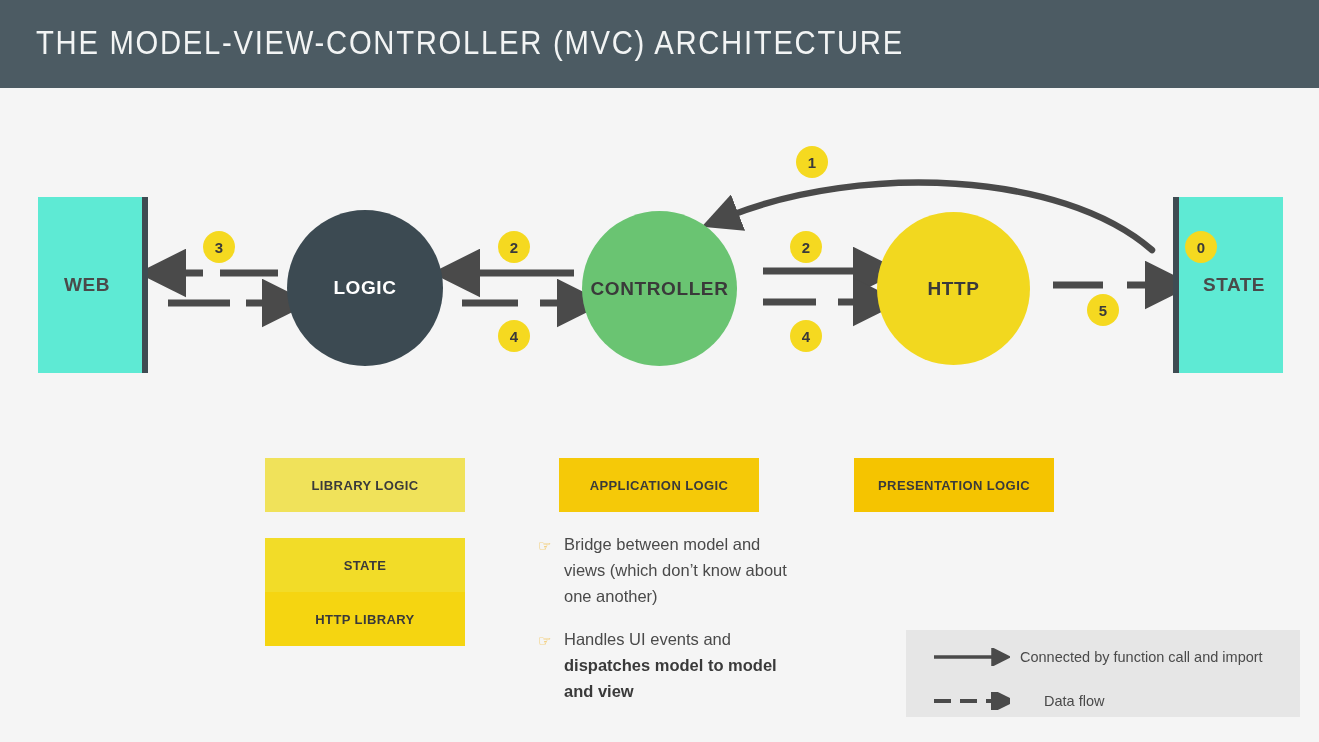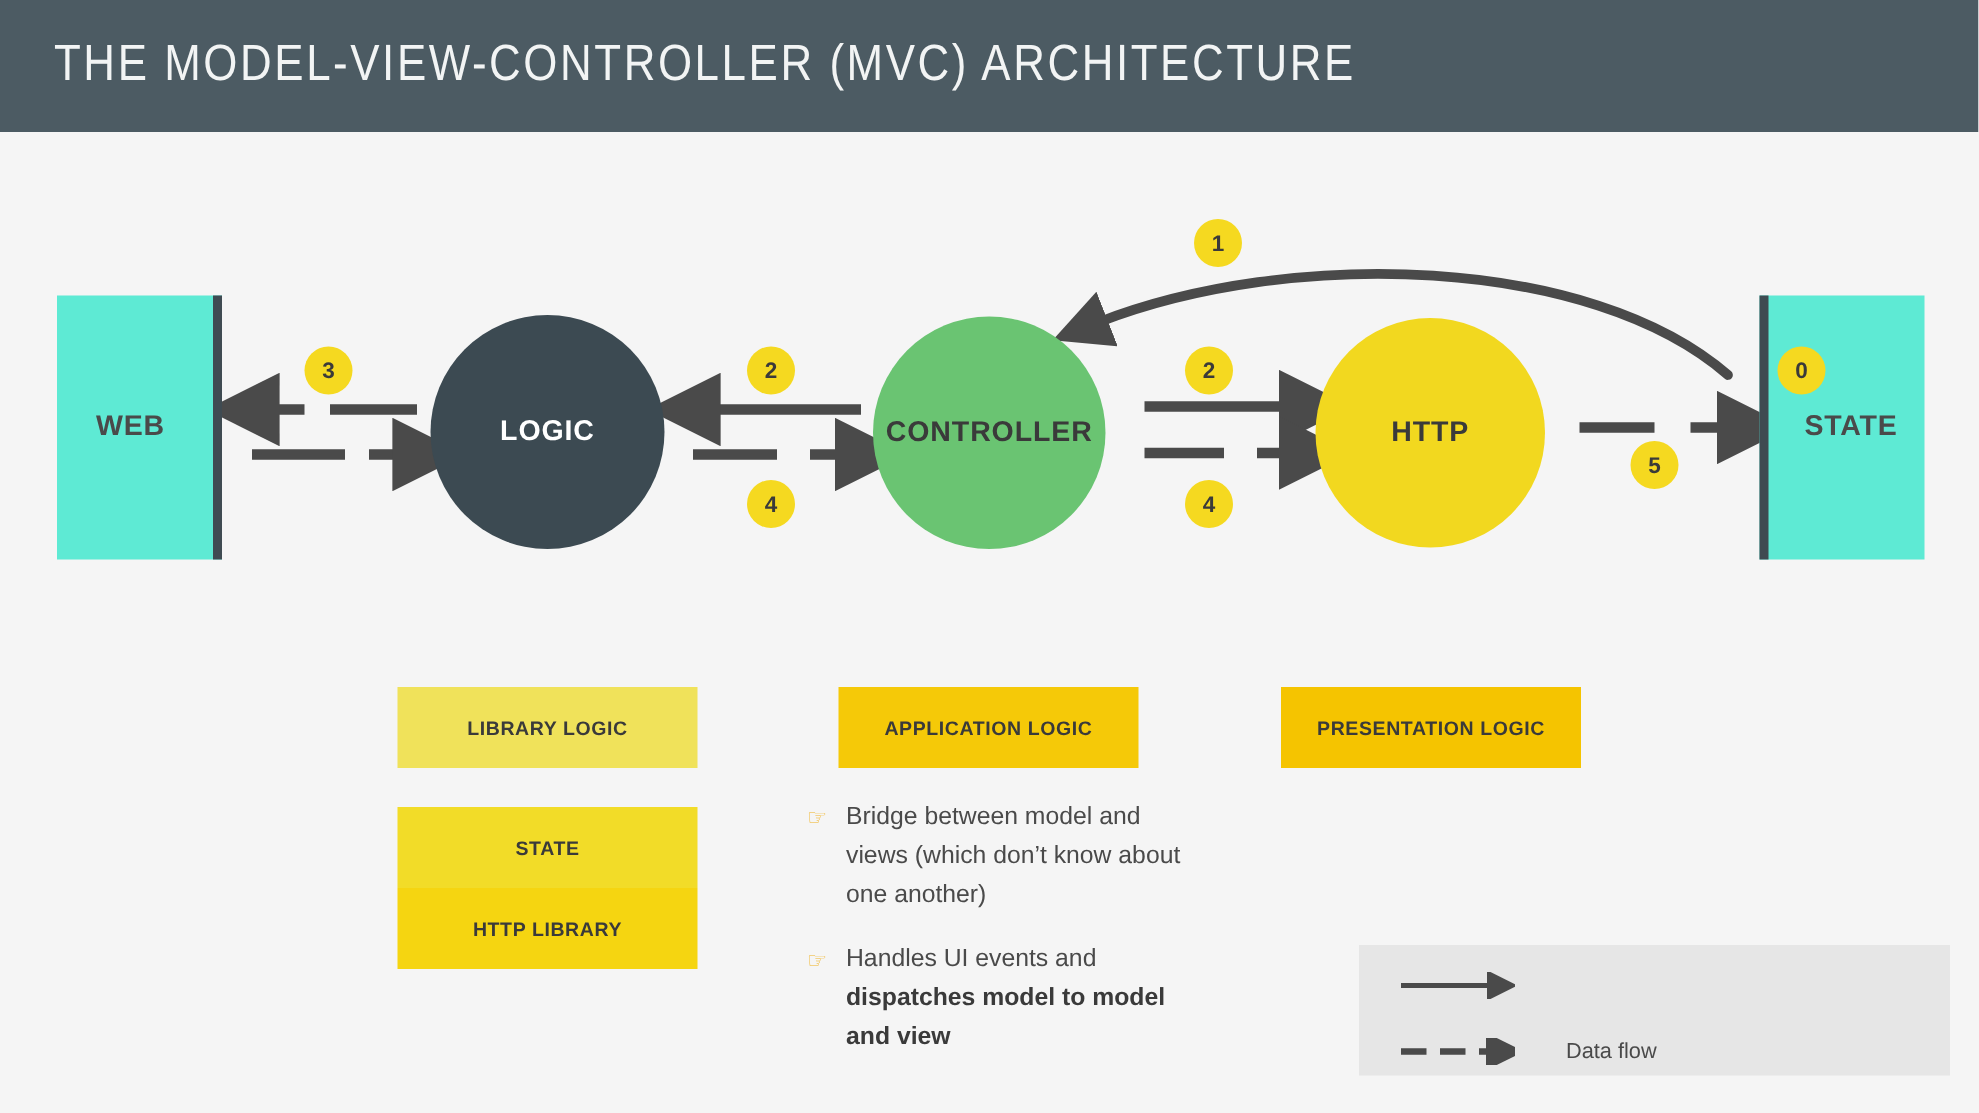--- a/index.html
+++ b/index.html
@@ -326,20 +326,21 @@
       <div class="legend-glyph">
         <svg width="78" height="18" viewBox="0 0 78 18">
           <defs>
             <marker id="lgHead1" markerWidth="6" markerHeight="6" refX="0.8" refY="3" orient="auto" markerUnits="strokeWidth">
               <path d="M0,0 L6,3 L0,6 z" fill="#4a4a4a"></path>
             </marker>
           </defs>
           <line x1="2" y1="9" x2="62" y2="9" stroke="#4a4a4a" stroke-width="3.4" marker-end="url(#lgHead1)"></line>
         </svg>
       </div>
+      <div class="legend-label">Connected by function call and import</div>
     </div>
 
     <div class="legend-row" id="legend-row-2">
       <div class="legend-glyph">
         <svg width="78" height="18" viewBox="0 0 78 18">
           <defs>
             <marker id="lgHead2" markerWidth="6" markerHeight="6" refX="0.8" refY="3" orient="auto" markerUnits="strokeWidth">
               <path d="M0,0 L6,3 L0,6 z" fill="#4a4a4a"></path>
             </marker>
           </defs>

